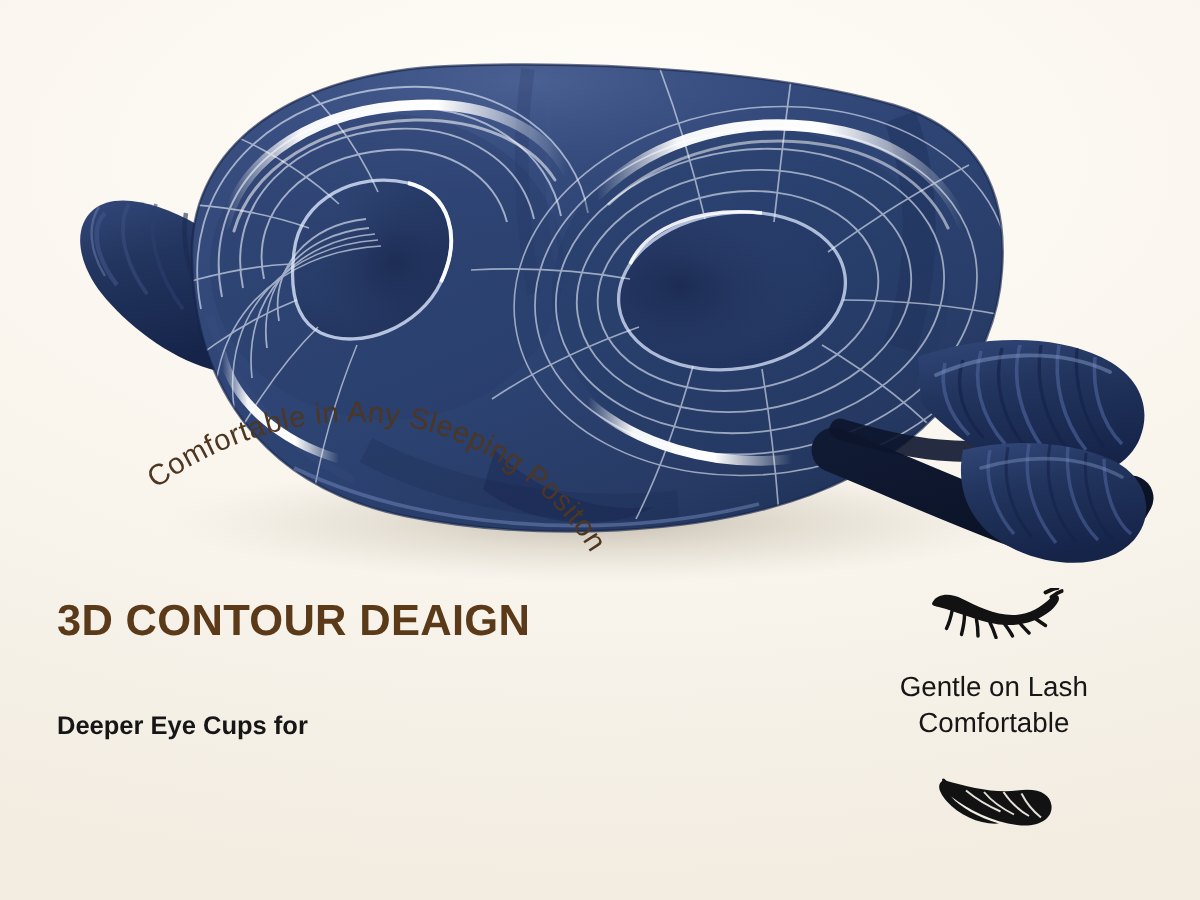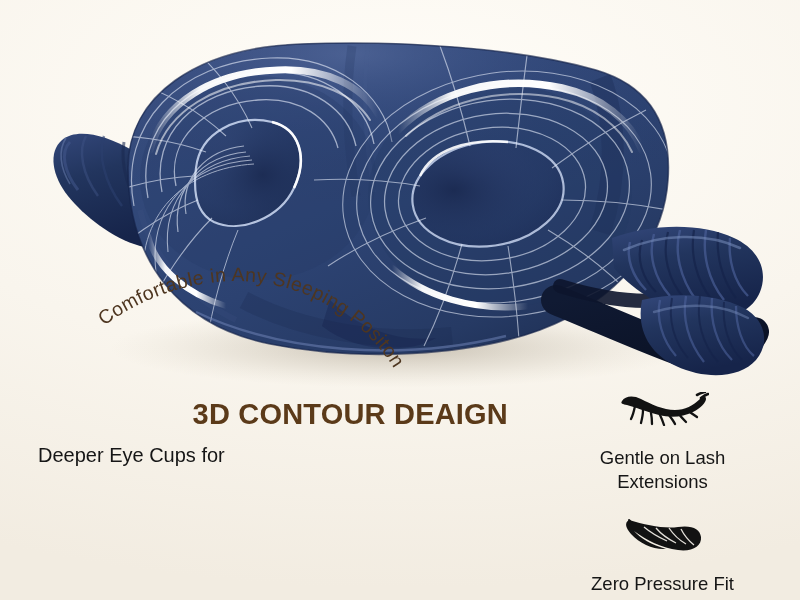--- a/index.html
+++ b/index.html
@@ -55,28 +55,27 @@
     left:38px; top:398px;
     width:470px;
   }
   #headline{
     font-size:29px;
     font-weight:bold;
     letter-spacing:0.2px;
     color:#5b3a19;
     line-height:1.12;
     white-space:nowrap;
-    text-align:right;
   }
   #subcopy{
-    margin-top:10px;
-    font-size:20px;
+    margin-top:38px;
+    font-size:17px;
     line-height:31px;
     color:#161616;
-    font-weight:400;
+    font-weight:700;
   }
   #subcopy div{ white-space:nowrap; }
 
   
   #features{
     position:absolute;
     left:545px; top:388px;
     width:235px;
     display:flex;
     flex-direction:column;
@@ -404,21 +403,21 @@
           </g>
 
           <g stroke="#121212" stroke-width="2.6" stroke-linecap="round" fill="none">
             <path d="M84,6 C88,3 91,2 91,2"></path>
             <path d="M80,3 C84,1 87,0 88,0"></path>
           </g>
         </svg>
       </span>
       <span class="flabel">
         <span>Gentle on Lash</span>
-        <span>Extensions</span>
+        <span>Comfortable</span>
       </span>
     </div>
 
     <div class="feature">
       <span class="ficon">
         <svg width="86" height="38" viewBox="0 0 86 38" xmlns="http://www.w3.org/2000/svg">
 
           <path d="M9,4
                    C26,9 44,13 58,11
                    C72,9 80,13 81,21
@@ -431,20 +430,17 @@
           <path d="M9,4 C14,10 24,19 38,27" stroke="#121212" stroke-width="2" fill="none" stroke-linecap="round"></path>
 
           <g stroke="#faf6ef" stroke-width="1.3" fill="none" opacity="0.9">
             <path d="M24,11 C30,16 38,21 47,25"></path>
             <path d="M36,12 C41,18 48,23 56,27"></path>
             <path d="M49,12 C53,18 59,24 66,28"></path>
             <path d="M61,13 C64,19 69,25 74,29"></path>
           </g>
         </svg>
       </span>
-      <span class="flabel">
-        <span>Zero Pressure Fit</span>
-      </span>
     </div>
 
   </div>
 
 </div>
 
 </body></html>

